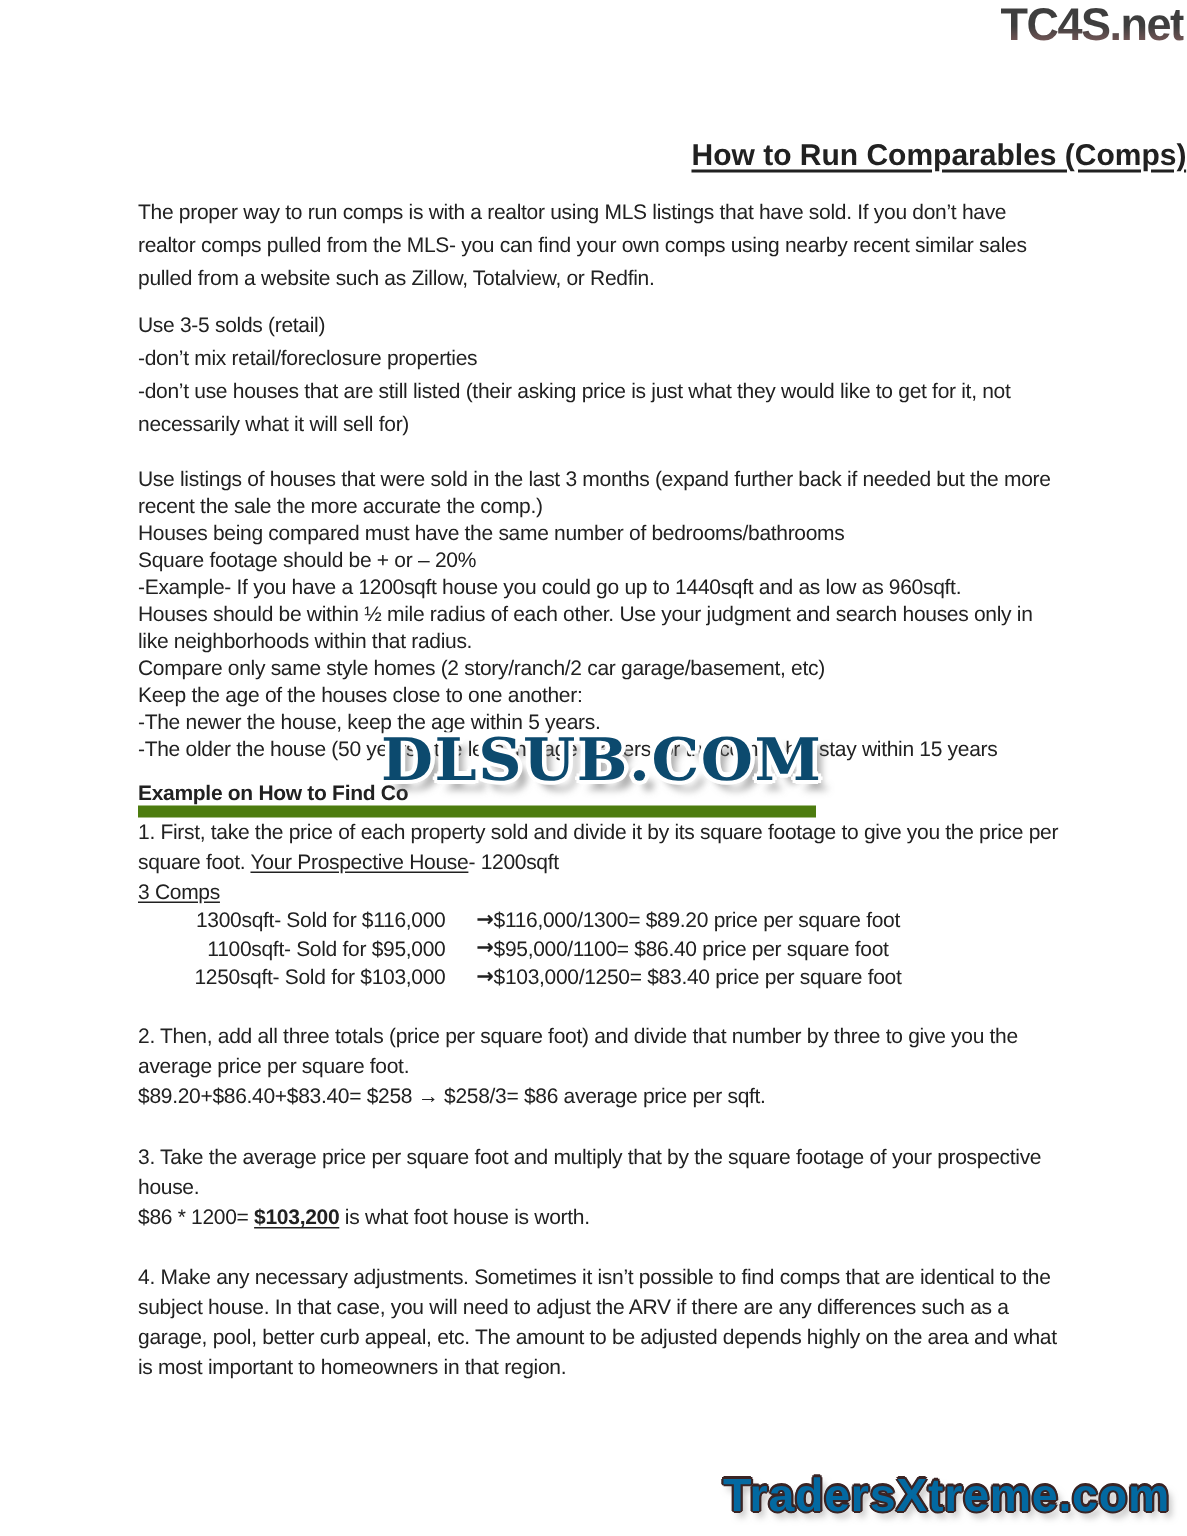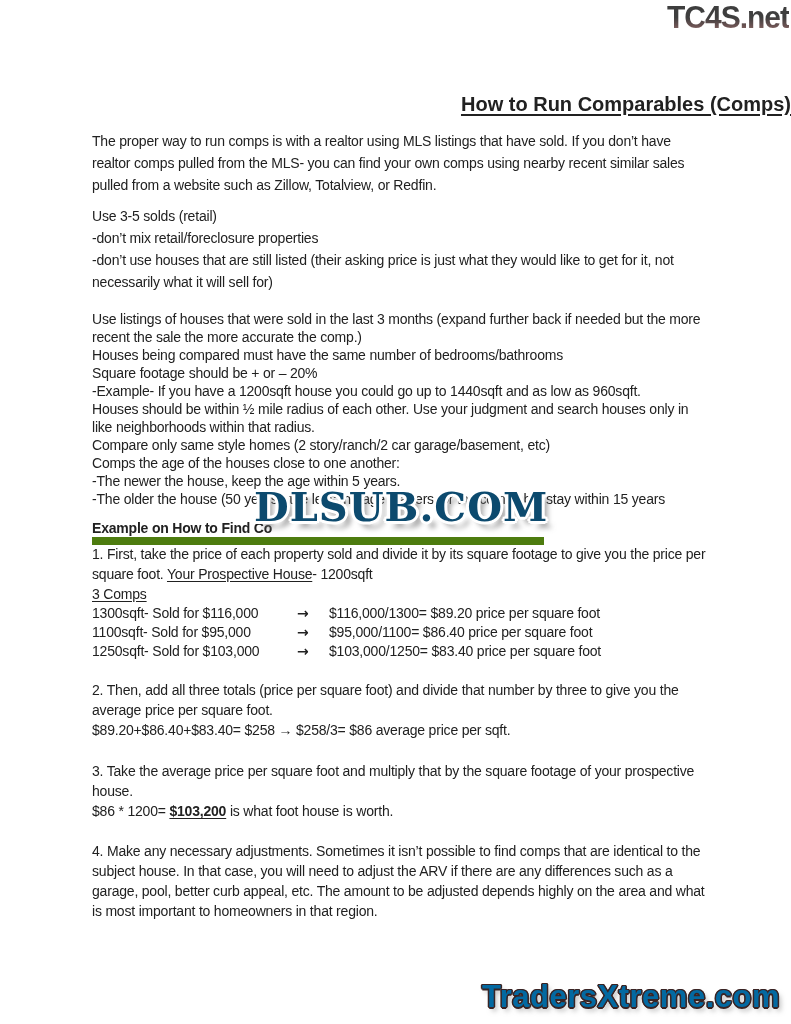--- a/index.html
+++ b/index.html
@@ -31,21 +31,21 @@
   }
   .content p,.content div{margin:0;}
   .b-intro{line-height:22px;}
   .b-solds{line-height:22px;margin-top:9px !important;}
   .b-rules{line-height:18px;margin-top:17px !important;}
   .b-exheading{margin-top:10px !important;line-height:20px;}
   .hwrap{border-bottom:8px solid #4d7c0f;padding-bottom:1px;font-weight:bold;}
   .hfiller{display:inline-block;width:272px;height:12px;vertical-align:baseline;}
   .b-step1{margin-top:6px !important;line-height:20px;}
   .b-compslabel{line-height:20px;}
-  .b-comps{line-height:19px;}
+  .b-comps{line-height:19px;text-align:right;}
   .comp-row{display:flex;}
   .comp-left{width:205px;flex:none;}
   .comp-arrow{width:32px;flex:none;font-weight:bold;font-family:"DejaVu Sans", sans-serif;}
   .b-step2{margin-top:19px !important;line-height:20px;}
   .b-step3{margin-top:21px !important;line-height:20px;}
   .b-step4{margin-top:20px !important;line-height:20px;}
   .u{text-decoration:underline;text-underline-offset:2px;}
   .bu{font-weight:bold;text-decoration:underline;text-underline-offset:2px;}
 
   
@@ -89,21 +89,21 @@
       <div>-don’t use houses that are still listed (their asking price is just what they would like to get for it, not necessarily what it will sell for)</div>
     </div>
 
     <div class="b-rules">
       <div>Use listings of houses that were sold in the last 3 months (expand further back if needed but the more recent the sale the more accurate the comp.)</div>
       <div>Houses being compared must have the same number of bedrooms/bathrooms</div>
       <div>Square footage should be + or – 20%</div>
       <div>-Example- If you have a 1200sqft house you could go up to 1440sqft and as low as 960sqft.</div>
       <div>Houses should be within ½ mile radius of each other. Use your judgment and search houses only in like neighborhoods within that radius.</div>
       <div>Compare only same style homes (2 story/ranch/2 car garage/basement, etc)</div>
-      <div>Comps the age of the houses close to one another:</div>
+      <div>Keep the age of the houses close to one another:</div>
       <div>-The newer the house, keep the age within 5 years.</div>
       <div>-The older the house (50 years), the less the age matters for the comps but stay within 15 years</div>
     </div>
 
     <div class="b-exheading">
       <span class="hwrap"><span>Example on How to Find Co</span><span class="hfiller"></span></span>
     </div>
 
     <div class="b-step1">
       <span>1. First, take the price of each property sold and divide it by its square footage to give you the price per square foot. </span><span class="u">Your Prospective House</span><span>- 1200sqft</span>

